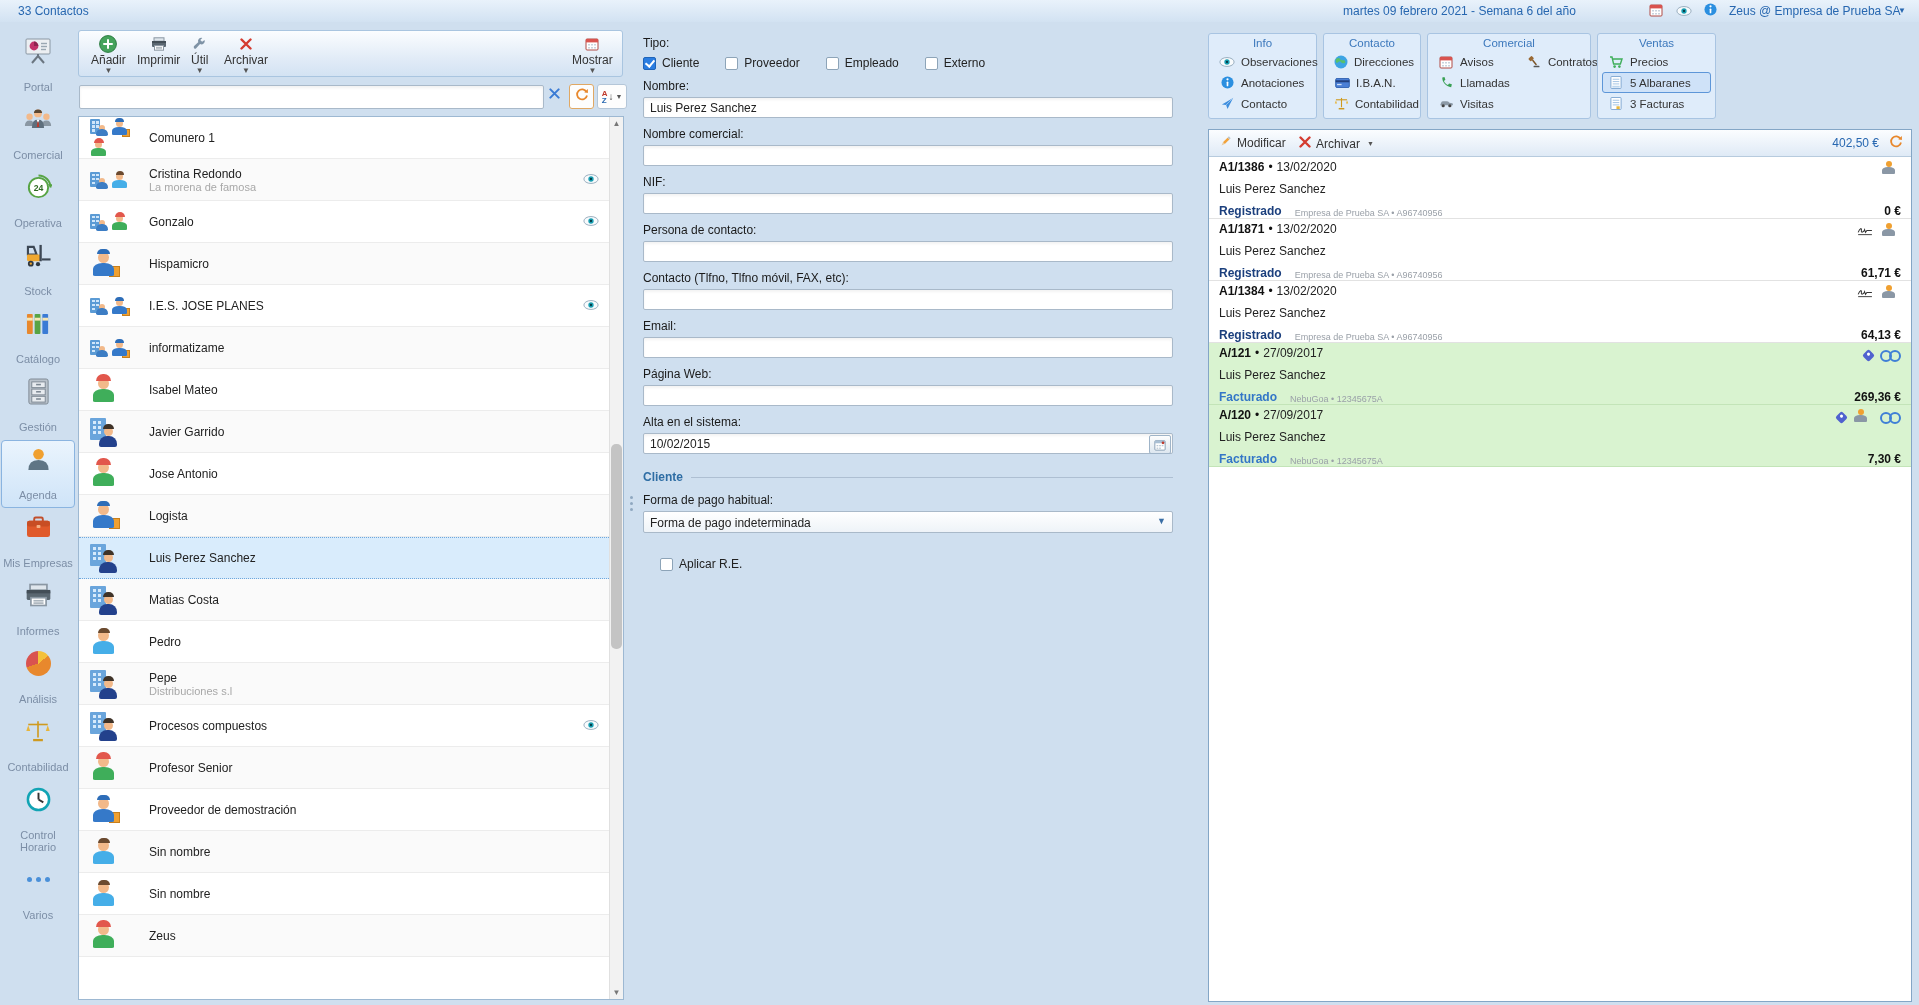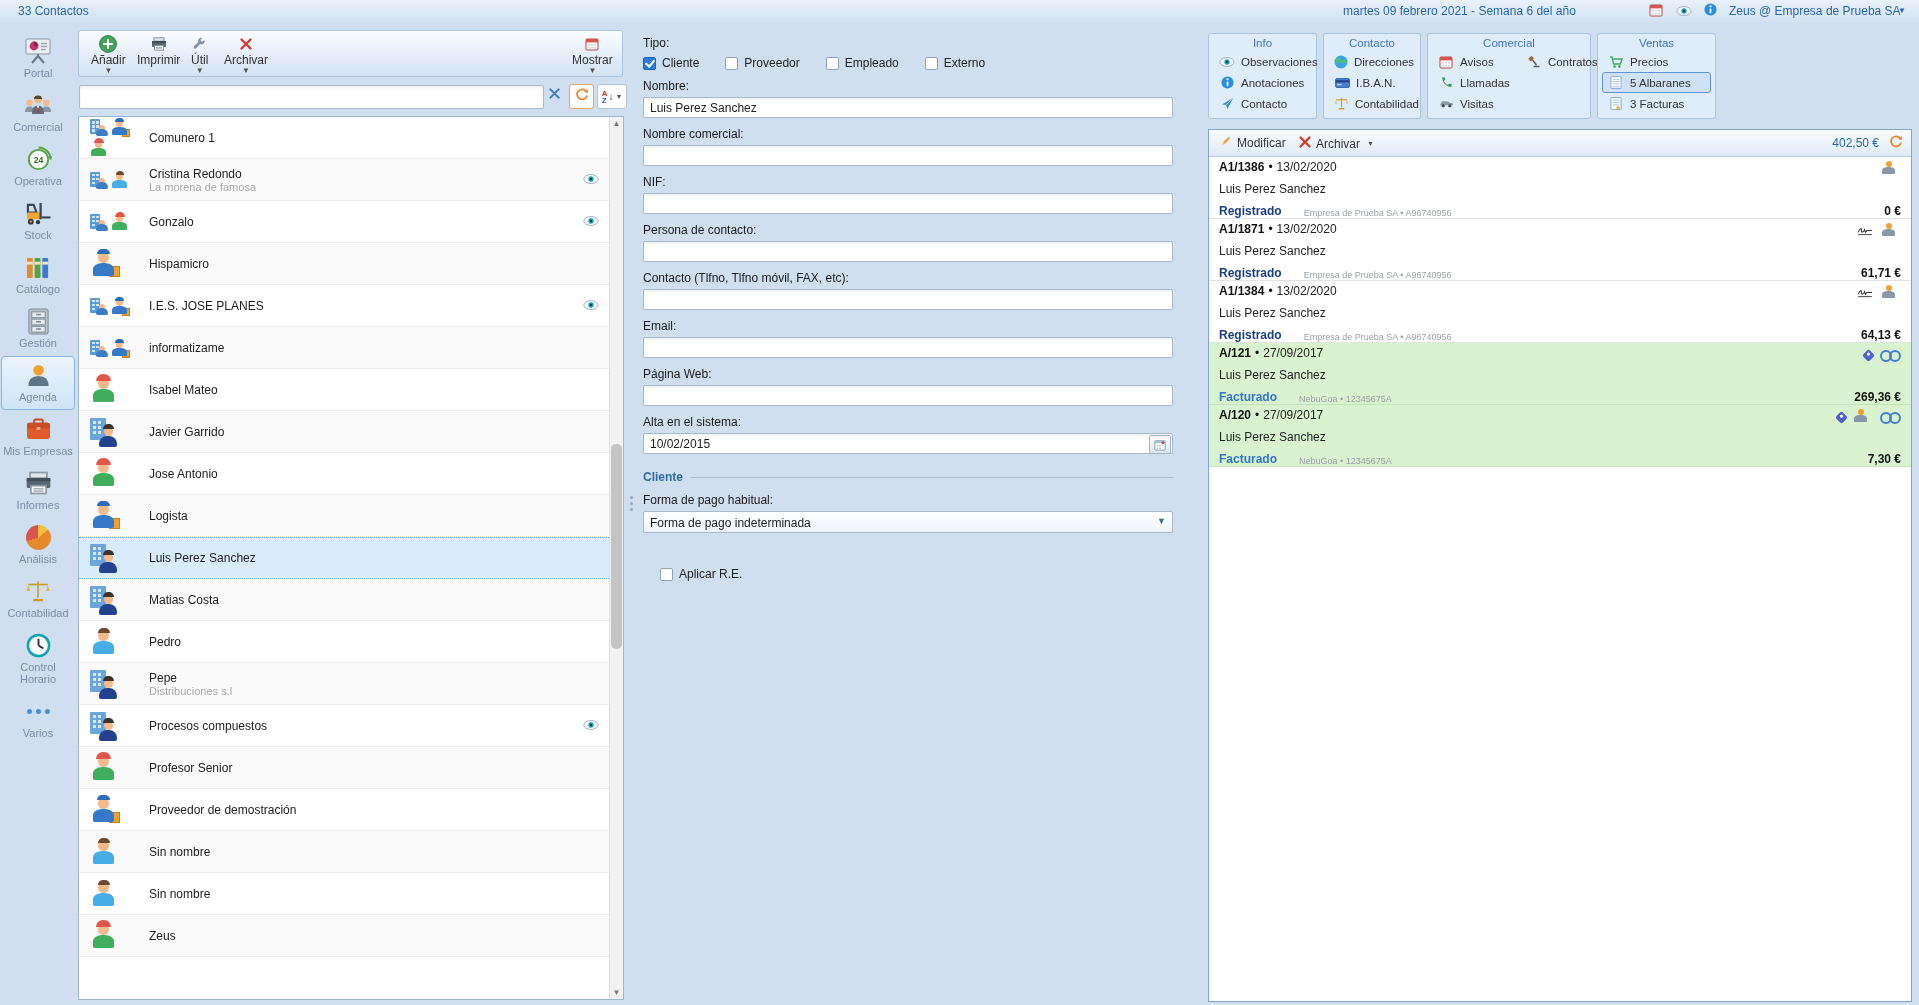--- a/index.html
+++ b/index.html
@@ -11,21 +11,21 @@
           background:linear-gradient(#e9f2fb,#d2e2f2);}
   .blue-bold{color:#2767b0;font-weight:normal}
   #topbar .t-left{position:absolute;left:18px;top:4px}
   #topbar .t-date{position:absolute;left:1343px;top:4px}
   #topbar .t-user{position:absolute;left:1729px;top:4px;cursor:pointer}
   #topbar .t-ic{position:absolute;top:3px;width:17px;height:16px}
   #topbar .caret{position:absolute;left:1898px;top:6px;font-size:8px;color:#2767b0}
   
   #sidebar{position:absolute;left:0;top:22px;width:76px;height:983px;display:flex;
            flex-direction:column;align-items:center;padding-top:10px;box-sizing:border-box}
-  .sb-item{width:72px;display:flex;flex-direction:column;align-items:center;gap:2px;
+  .sb-item{width:72px;display:flex;flex-direction:column;align-items:center;gap:16px;
            padding:4px 0 6px 0;cursor:pointer;border-radius:4px;border:1px solid transparent}
   .sb-item .lbl{font-size:11px;color:#7c8ea6;text-align:center;line-height:12px}
   .sb-item.sel{background:linear-gradient(#eaf4fd,#cfe4f8);border:1px solid #8ab4e0}
   .sb-item .ic{height:28px;display:flex;align-items:center;justify-content:center}
   .pieic{width:25px;height:25px;border-radius:50%;display:inline-block;
          background:conic-gradient(#f4c13a 0 14%, #e8882d 14% 70%, #d9534f 70% 100%)}
   .dotsic{display:inline-flex;gap:4px;align-items:center;height:28px}
   .dotsic i{width:5px;height:5px;border-radius:50%;background:#4a90d9;display:block}
   
   #cpanel{position:absolute;left:77px;top:28px;width:549px;height:974px}
@@ -143,21 +143,21 @@
   .drow.green{background:#d9f3d0;border-bottom:1px solid #c3e4b8}
   .d1{display:flex;height:19px}
   .d1 .ref{font-weight:bold;color:#111}
   .d1 .dsep{margin:0 4px;color:#111}
   .d1 .dicons{margin-left:auto;display:flex;align-items:center;gap:7px}
   .d2{height:20px;line-height:20px;color:#222}
   .d3{display:flex;align-items:flex-end;height:19px}
   .d3 .status{font-weight:bold;font-size:12px}
   .status.reg{color:#1b3f7d}
   .status.fac{color:#3376c7}
-  .d3 .comp{font-size:9px;color:#9aa0a8;margin-left:22px}
+  .d3 .comp{font-size:9px;color:#9aa0a8;margin-left:13px}
   .d3 .amt{margin-left:auto;font-weight:bold;color:#111}
   .tagic{width:9px;height:9px;background:#5061cf;transform:rotate(45deg);border-radius:2px;position:relative;display:inline-block}
   .tagic:before{content:"";position:absolute;left:2px;top:2px;width:3px;height:3px;border-radius:50%;background:#fff}
   .rings{display:inline-flex}
   .rings i{width:8px;height:8px;border:2px solid #3f7fd6;border-radius:50%;display:block}
   .rings i+i{margin-left:-3px}
   .minip{width:15px;height:16px}
   .minip:before{width:6px;height:6px;left:4.5px;top:1px}
   .minip:after{left:1px;top:7.5px;width:13px;height:7px}
 </style>
@@ -748,21 +748,21 @@
           </g>
           <circle cx="10.5" cy="4.5" r="1.6" fill="#c0392b"></circle>
         </svg>
       </span></div>
     <div class="section-h">
       <b>Cliente</b>
       <span class="line"></span>
     </div>
     <div class="f-label">Forma de pago habitual:</div>
     <div class="selbox"><span>Forma de pago indeterminada</span><span class="chev">▼</span></div>
-    <div class="cbrow" style="margin-top: 34px; padding-left: 17px;">
+    <div class="cbrow" style="margin-top: 24px; padding-left: 17px;">
       <span class="cbitem">
         <span class="cb"></span>
         <span>Aplicar R.E.</span>
       </span>
     </div>
   </div>
 
 <div id="rtabs">
     <div class="tgroup" style="width: 109px;">
       <div class="gtitle">Info</div>

